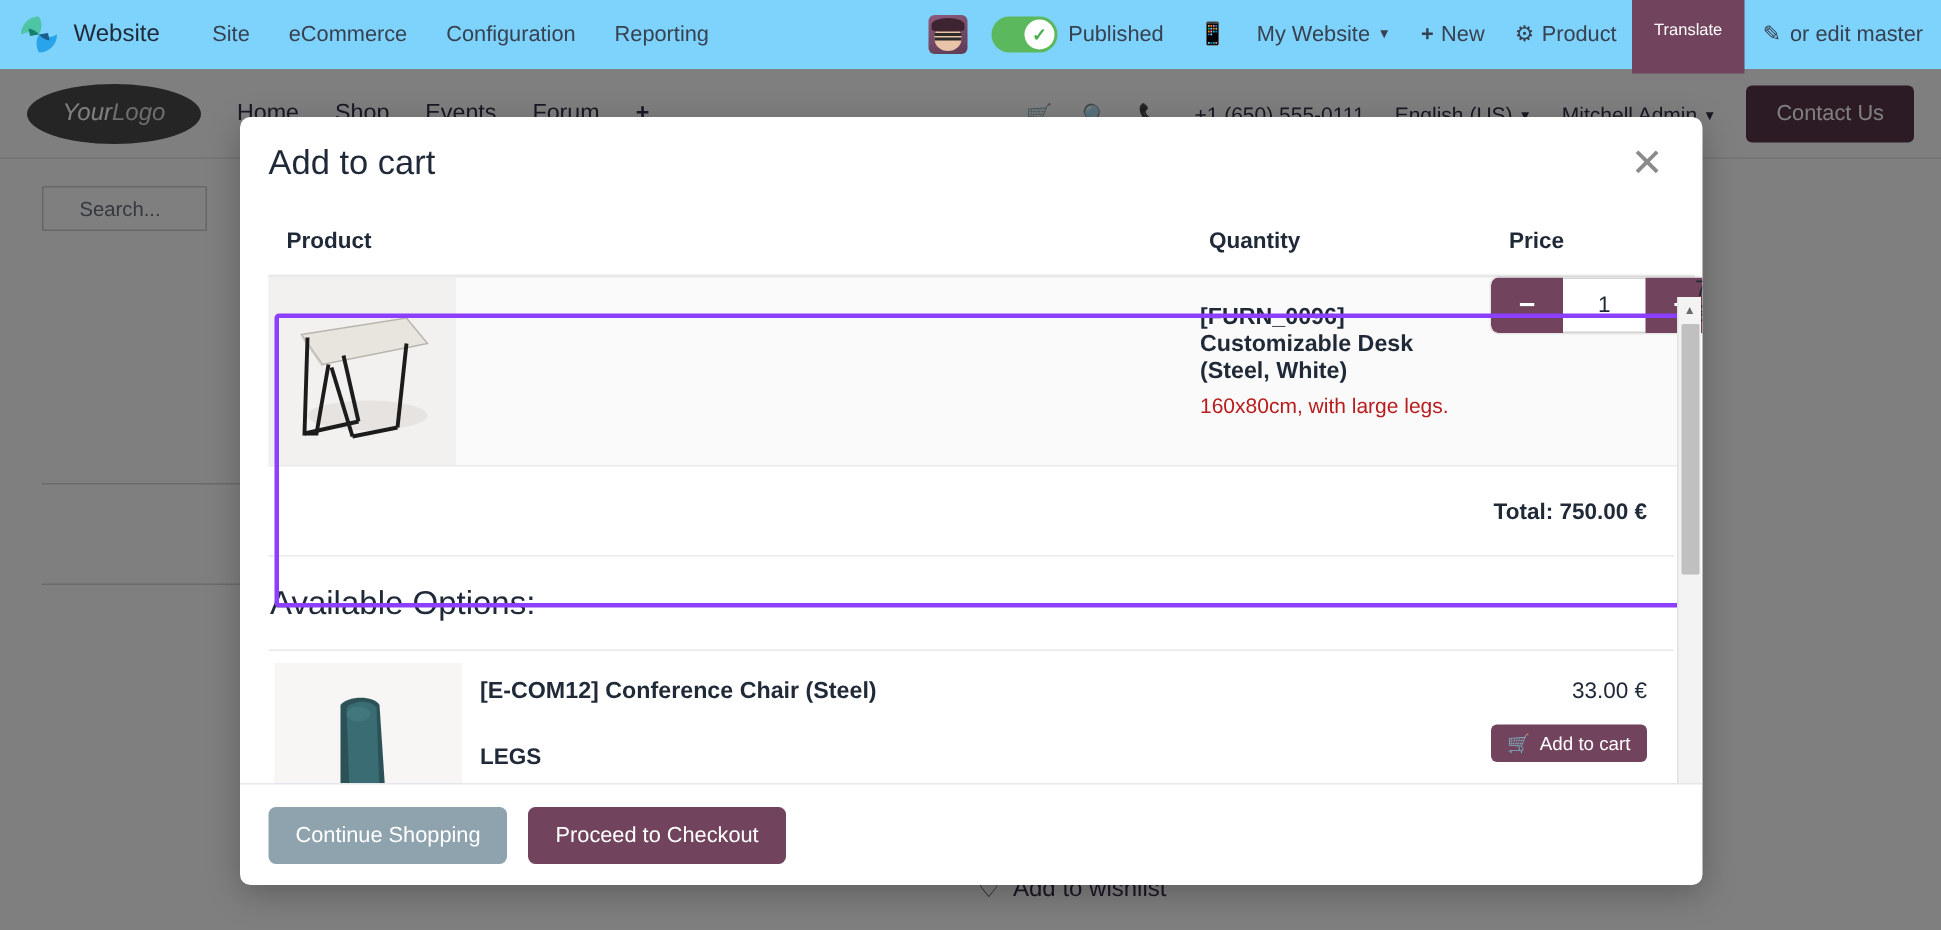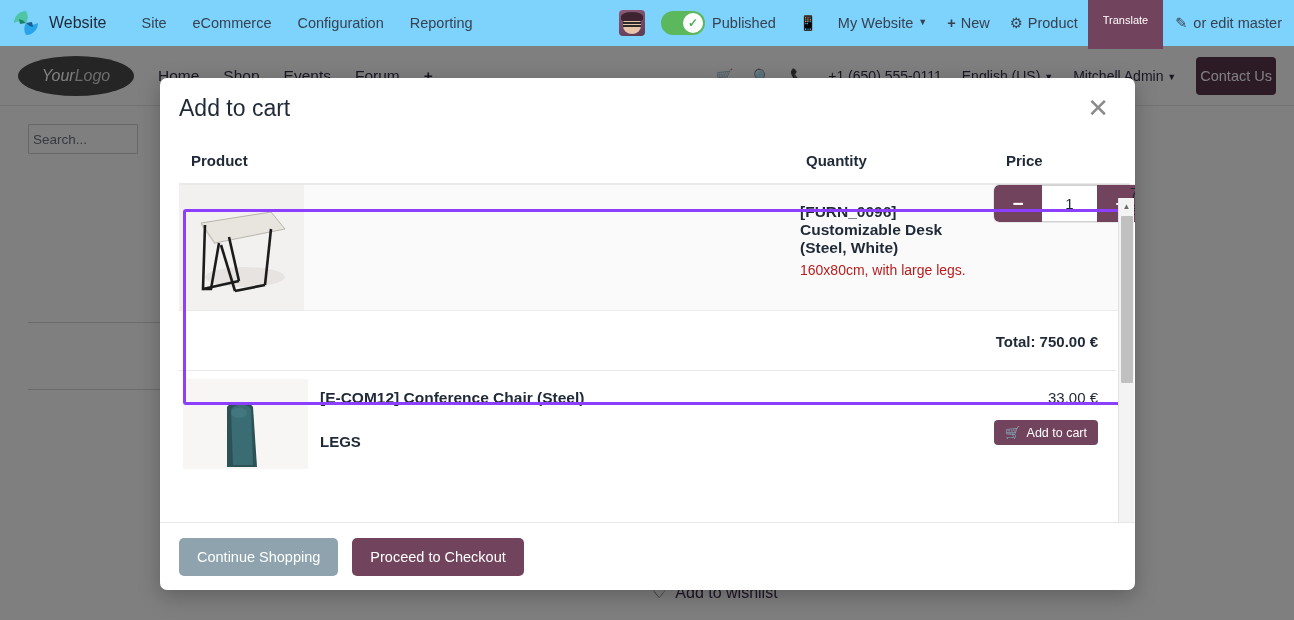--- a/index.html
+++ b/index.html
@@ -106,27 +106,27 @@
     background: #4a4a4a; border-radius: 50%;
     display: flex; align-items: center; justify-content: center;
     color: #ffffff; font-size: 16px; font-style: italic;
     margin-right: 24px; flex: 0 0 auto;
   }
   .site-logo .lg { color: #d9d9d9; }
   .site-nav { display: flex; align-items: center; gap: 24px; font-size: 15.5px; color: #37304a; }
   .site-right { margin-left: auto; display: flex; align-items: center; gap: 20px; font-size: 14px; color: #37304a; }
   .contact-btn {
     background: #58344a; color: #fff;
-    padding: 11px 4px; border-radius: 4px; font-size: 14.5px;
+    padding: 11px 20px; border-radius: 4px; font-size: 14.5px;
   }
   .site-body { padding: 18px 28px; }
   .search-box {
     width: 110px; height: 30px; border: 1px solid #cfcfcf;
     border-radius: 1px; display: flex; align-items: center;
-    padding: 0 4px; color: #6b7280; font-size: 13.5px;
+    padding: 0 24px; color: #6b7280; font-size: 13.5px;
     background: #fff;
   }
   .rule { height: 1px; background: #d6d6d6; margin: 168px 0 0 0; width: 64%;}
   .rule2 { height: 1px; background: #d6d6d6; margin: 66px 0 0 0; width: 64%;}
   .wishlist {
     position: absolute; left: 652px; top: 583px;
     display: flex; align-items: center; gap: 9px;
     color: #3d2d4d; font-size: 16px; z-index: 11;
   }
 
@@ -377,20 +377,21 @@
                 <button class="st-btn st-plus">+</button>
               </div>
             </td>
             <td class="td-price">750.00 €</td>
           </tr>
         </tbody>
       </table>
 
       <div class="total-row">Total: 750.00 €</div>
 
+      <div class="options-title">Available Options:</div>
 
       <div class="opt-row">
         <div class="opt-thumb-wrap">
           <div class="opt-thumb">
             <svg class="svg-fill" viewBox="0 0 125 90">
               <rect width="125" height="90" fill="#f7f6f5"></rect>
               <path d="M44,28 C48,22 66,21 70,28 L74,88 L44,88 Z" fill="#2c5258"></path>
               <path d="M48,30 C52,25 64,24 68,30 L70,86 L50,86 Z" fill="#3a6c73"></path>
               <ellipse cx="56" cy="34" rx="8" ry="5" fill="#4b828a" opacity="0.5"></ellipse>
             </svg>

